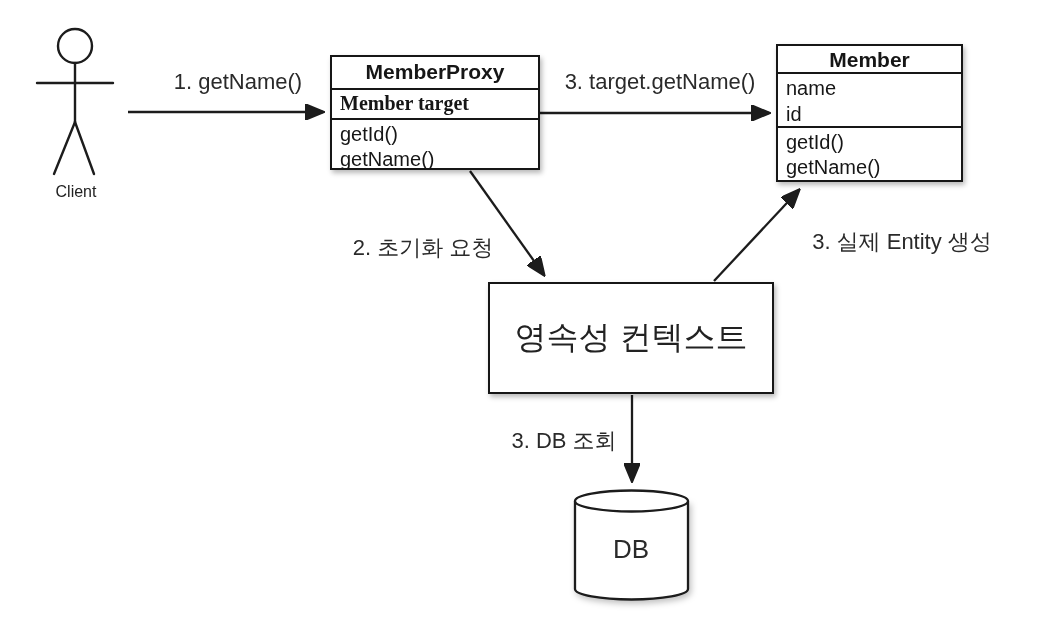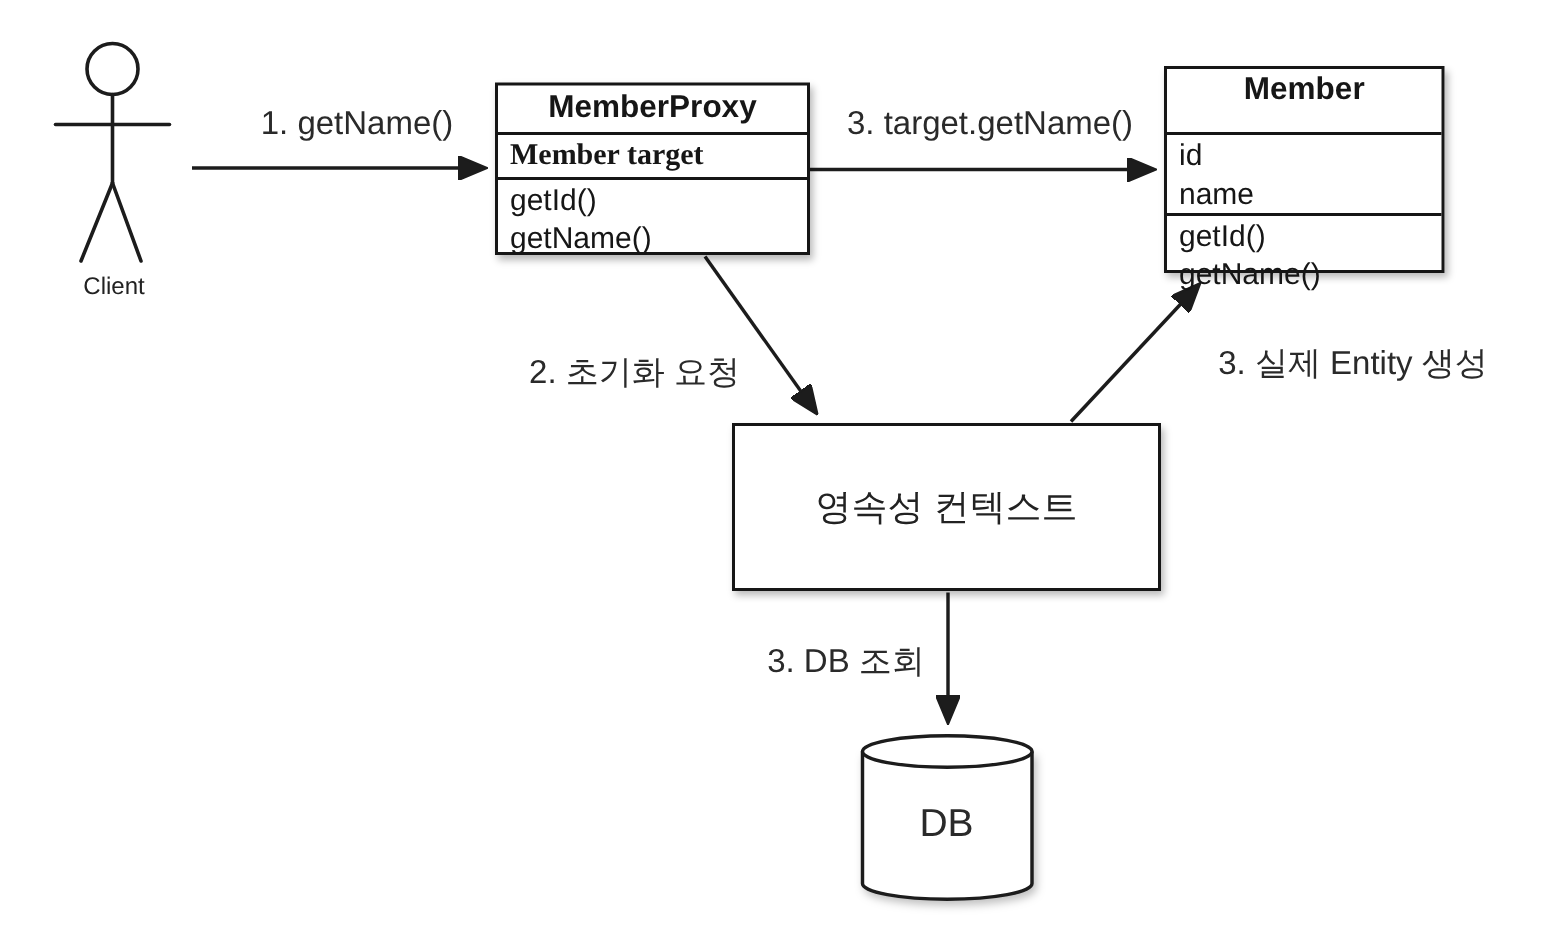--- a/index.html
+++ b/index.html
@@ -51,34 +51,34 @@
   .class-row.bold { font-weight: bold; }
   .class-section {
     padding: 2px 0 0 8px;
     line-height: 25px;
     overflow: hidden;
   }
   .class-section div { white-space: nowrap; }
   
   .proxy-box .class-title { height: 33px; line-height: 30px; }
   .proxy-box .class-row   { height: 30px; line-height: 27px; }
-  .member-box .class-title { height: 44px; line-height: 27px; }
+  .member-box .class-title { height: 28px; line-height: 27px; }
   .member-box .attr-section { border-bottom: 2px solid #161616; height: 54px; line-height: 26px; padding-top: 1px; }
   
   .pc-box {
     position: absolute;
     left: 488px; top: 282px;
     width: 286px; height: 112px;
     background: #ffffff;
     border: 2px solid #161616;
     box-shadow: 2px 3px 5px rgba(0,0,0,0.28);
     display: flex;
     align-items: center;
     justify-content: center;
-    font-size: 24px;
+    font-size: 32px;
     color: #222222;
   }
   
   .lbl {
     position: absolute;
     transform: translate(-50%, -50%);
     white-space: nowrap;
     font-size: 22px;
     color: #2a2a2a;
     background: transparent;
@@ -127,22 +127,22 @@
     <div class="class-row bold">Member target</div>
     <div class="class-section">
       <div>getId()</div>
       <div>getName()</div>
     </div>
   </div>
 
   <div class="class-box member-box" style="left:776px; top:44px; width:187px; height:138px;">
     <div class="class-title">Member</div>
     <div class="class-section attr-section">
+      <div>name</div>
       <div>id</div>
-      <div>name</div>
     </div>
     <div class="class-section">
       <div>getId()</div>
       <div>getName()</div>
     </div>
   </div>
 
   <div class="pc-box">
     <span>영속성 컨텍스트</span>
   </div>

